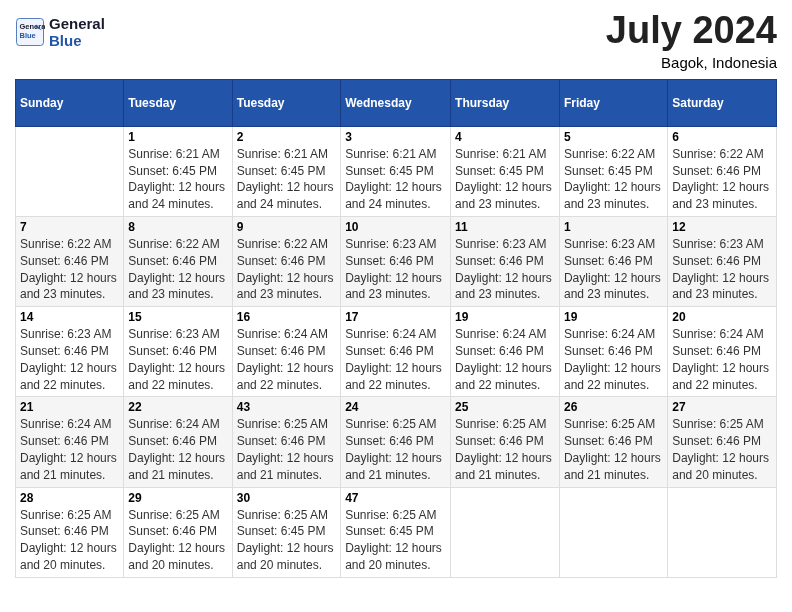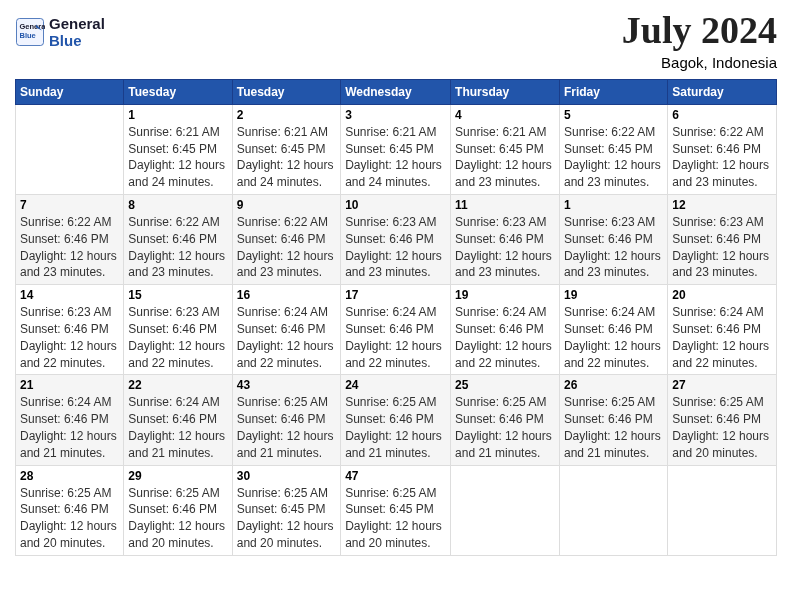--- a/index.html
+++ b/index.html
@@ -31,36 +31,35 @@
       margin-right: 4px;
     }
     .title-section {
       text-align: right;
     }
     .month-title {
       font-size: 38px;
       font-weight: bold;
       color: #222;
       line-height: 1.1;
-      font-family: Liberation Serif, serif;
     }
     .location {
       font-size: 15px;
       color: #000000;
       margin-top: 2px;
     }
     table {
       width: 100%;
       border-collapse: collapse;
       font-size: 11px;
     }
     thead tr th {
       background-color: #2255aa;
       color: #fff;
-      padding: 5px 4px;
+      padding: 16px 4px;
       text-align: left;
       font-size: 12px;
       font-weight: bold;
       border: 1px solid #1a3d8a;
     }
     tbody tr {
       border-bottom: 1px solid #ddd;
     }
     tbody tr:nth-child(odd) {
       background-color: #fff;

